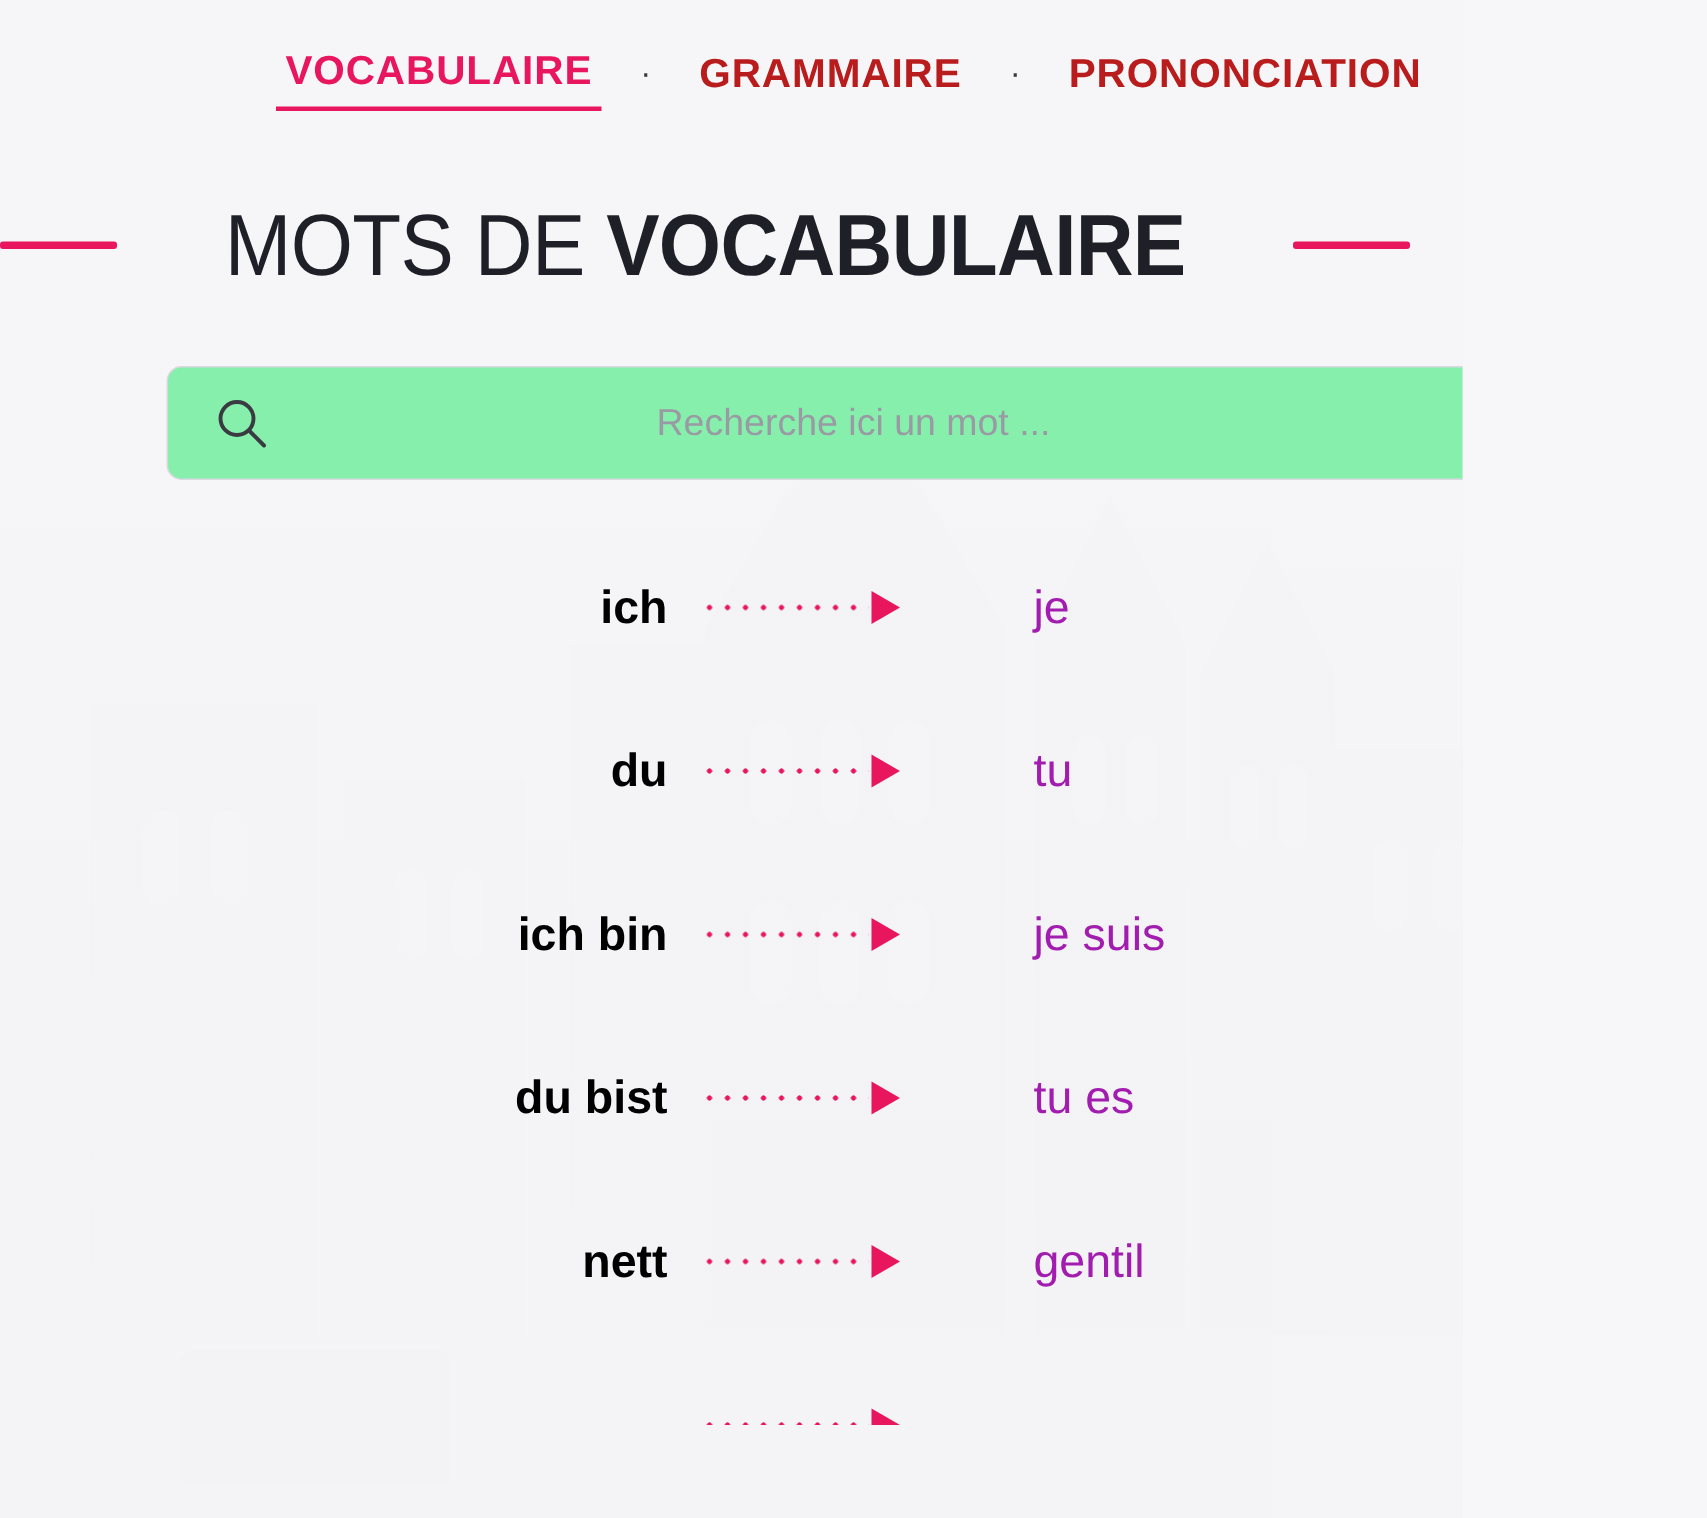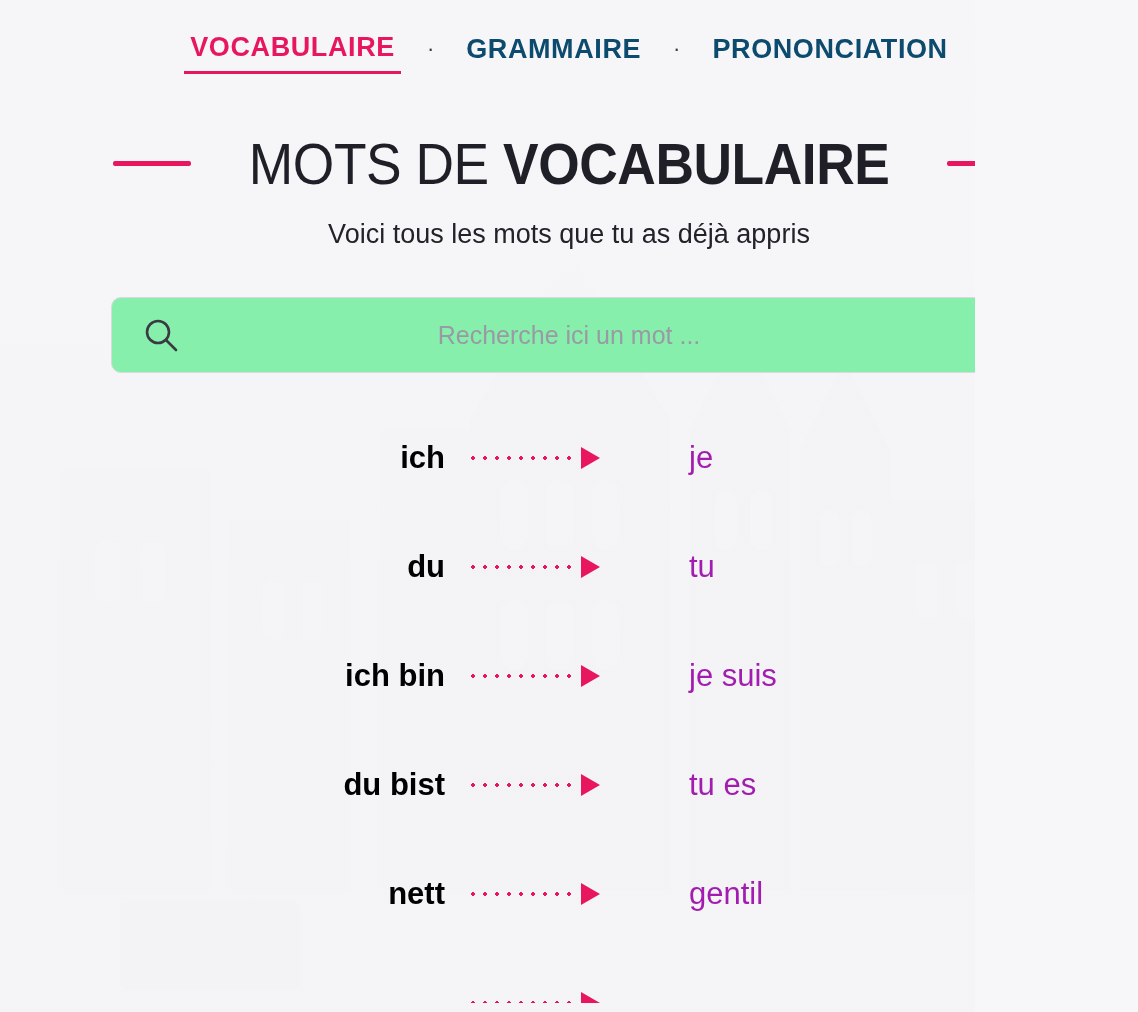--- a/index.html
+++ b/index.html
@@ -50,42 +50,41 @@
     display: flex;
     align-items: center;
     justify-content: center;
     gap: 0;
     padding-top: 32px;
   }
   .nav-item {
     font-size: 27px;
     font-weight: bold;
     letter-spacing: 0.6px;
-    color: #0c4a6e;
+    color: #b91c1c;
     padding: 0 6px 8px 6px;
     cursor: pointer;
     white-space: nowrap;
   }
   .nav-item.active {
     color: #e8175d;
     border-bottom: 3px solid #e8175d;
   }
   .nav-sep {
     color: #3a3a42;
     font-size: 22px;
     padding: 0 26px 8px 26px;
     line-height: 1;
   }
 
   
   .title-row {
     display: flex;
     align-items: center;
-    justify-content: center;
-    gap: 30px;
+    gap: 44px;
     margin-top: 56px;
   }
   .title-rule {
     width: 78px;
     height: 5px;
     background: #e8175d;
     border-radius: 2px;
   }
   .title {
     font-size: 58px;
@@ -267,21 +266,20 @@
     </div>
 
     <div class="title-row">
       <div class="title-rule"></div>
       <div class="title">
         <span class="light">MOTS DE </span><span class="bold">VOCABULAIRE</span>
       </div>
       <div class="title-rule"></div>
     </div>
 
-    <div class="subtitle">Voici tous les mots que tu as déjà appris</div>
 
     <div class="search-wrap">
       <svg class="search-icon" viewBox="0 0 34 34">
         <circle cx="14" cy="14" r="11" fill="none" stroke="#3a3a42" stroke-width="2.6"></circle>
         <line x1="22" y1="22" x2="32" y2="32" stroke="#3a3a42" stroke-width="2.6" stroke-linecap="round"></line>
       </svg>
       <input class="search-input" type="text" value="" placeholder="Recherche ici un mot ..." style="">
     </div>
 
     <div class="list-area">

